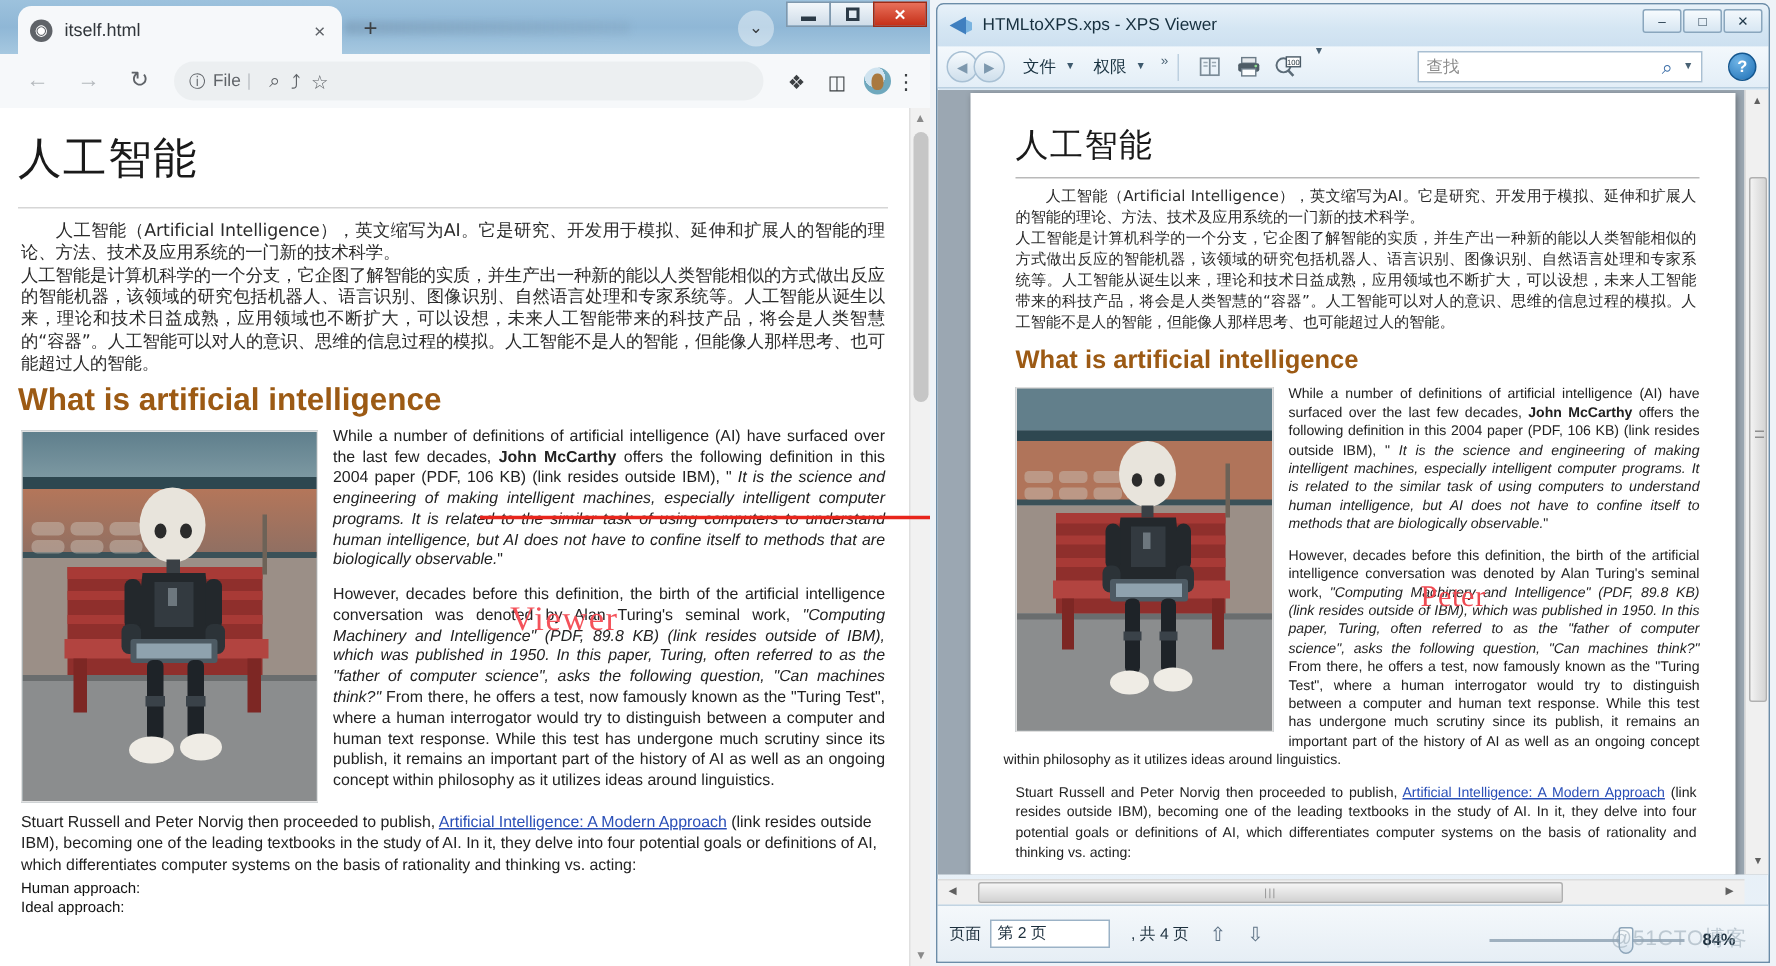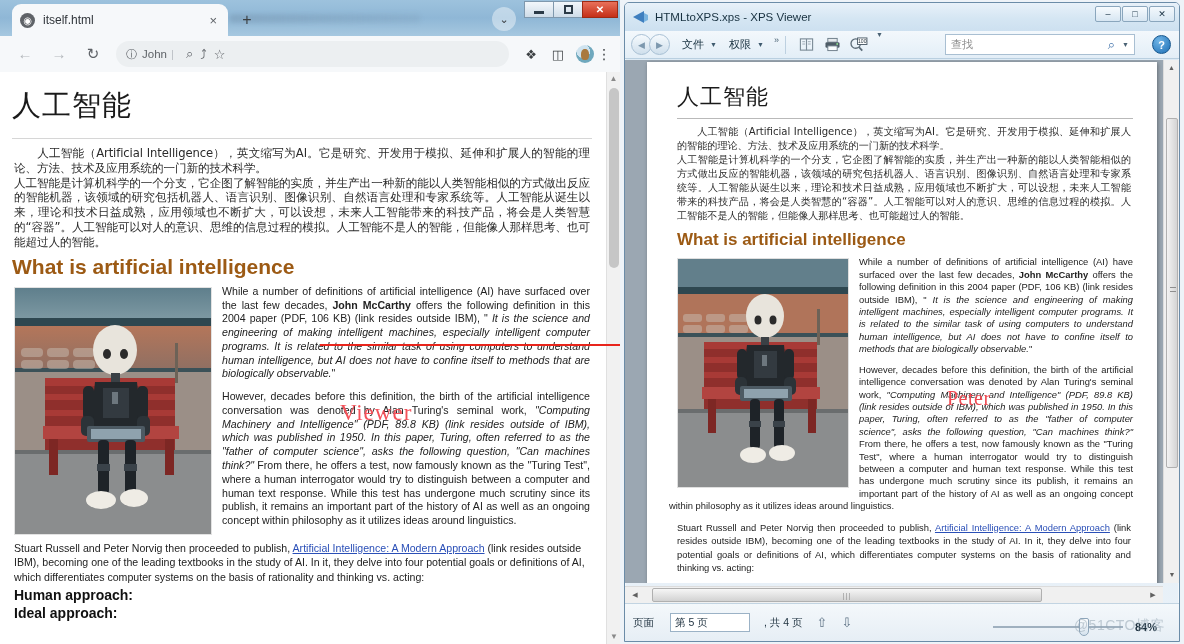--- a/index.html
+++ b/index.html
@@ -113,21 +113,21 @@
     background:#7a8b91;
   }
   .en-p{ font-size:10.6px; line-height:1.30; color:#222; text-align:justify;
     font-family:"Liberation Sans", sans-serif; margin-bottom:9px; }
   .en-p b{ font-weight:bold; }
   .en-p i{ font-style:italic; }
 
   .bottom-p{ clear:both; font-size:10.6px; line-height:1.38; color:#222;
     margin:4px 4px 0 4px; text-align:left; }
   .bottom-p a{ color:#2a4fb7; text-decoration:underline; }
-  .lbl-bold{ font-weight:bold; font-size:14px; color:#111; margin:2px 4px;}
+  .lbl-bold{ font-weight:normal; font-size:10px; color:#111; margin:2px 4px;}
   ul.approach{ margin:1px 0 1px 26px; }
   ul.approach li{ font-size:10.6px; line-height:1.5; color:#222; }
 
   
   #before-label{
     position:absolute; left:340px; top:328px;
     font-family:"Liberation Serif", serif; font-size:23px; color:#f4525a;
     letter-spacing:1px;
   }
 
@@ -237,21 +237,21 @@
     background:linear-gradient(180deg,#f6f6f6,#d2d2d2); border:1px solid #b0b0b0; border-radius:2px;
     display:flex;align-items:center;justify-content:center; color:#8e8e8e; font-size:7px; letter-spacing:1px;}
   .ha{ position:absolute; top:1px; width:16px; height:14px; text-align:center;
     font-size:7px; color:#606060; line-height:14px; }
 
   #xps-status{
     position:absolute; left:0; right:0; bottom:0; height:38px;
     background:linear-gradient(180deg,#f4f8fb,#e6eef5); border-top:1px solid #c2d4e2;
     display:flex; align-items:center; padding-left:8px; position:absolute;
   }
-  .st-lbl{ font-size:10.5px; color:#1c2f3d; margin-right:16px; }
+  .st-lbl{ font-size:10.5px; color:#1c2f3d; margin-right:6px; }
   #page-num-input{ width:80px; height:19px; background:#fff; border:1px solid #9bb2c6;
     font-size:10.5px; color:#1c2f3d; padding:0 4px; line-height:17px; }
   .st-total{ font-size:10.5px; color:#1c2f3d; margin-left:14px; }
   .st-arrow{ font-size:13px; color:#5f7386; margin-left:14px; }
   #zoom-area{ position:absolute; right:10px; bottom:8px; display:flex; align-items:center; }
   #zoom-track{ width:130px; height:2px; background:#9fb0bf; position:relative; }
   #zoom-thumb{ position:absolute; left:86px; top:-8px; width:10px; height:18px;
     background:linear-gradient(180deg,#fbfdfe,#d6e3ee); border:1px solid #8ea6ba; border-radius:2px 2px 5px 5px; }
   #zoom-pct{ font-size:11px; font-weight:bold; color:#1c2f3d; margin-left:12px; width:34px; }
   #watermark{ position:absolute; right:14px; bottom:6px; font-size:14px;
@@ -285,21 +285,21 @@
     </div>
   </div>
 
   <div id="chrome-toolbar">
     <div class="nav-btn first disabled">←</div>
     <div class="nav-btn disabled">→</div>
     <div class="nav-btn">↻</div>
 
     <div id="omnibox">
       <span class="omni-info">ⓘ</span>
-      <span class="omni-file">John</span>
+      <span class="omni-file">File</span>
       <span class="omni-sep">|</span>
       <span class="omni-icon">⌕</span>
       <span class="omni-icon">⤴</span>
       <span class="omni-icon">☆</span>
     </div>
 
     <div class="tb-icon">❖</div>
     <div class="tb-icon">◫</div>
     <div id="avatar"></div>
     <div id="menu-dots">⋮</div>
@@ -570,21 +570,21 @@
     </div>
 
     <div id="xps-hscroll">
       <div class="ha" style="left:2px;">◀</div>
       <div id="xps-hthumb">|||</div>
       <div class="ha" style="right:2px;">▶</div>
     </div>
 
     <div id="xps-status">
       <span class="st-lbl">页面</span>
-      <span id="page-num-input">第 5 页</span>
+      <span id="page-num-input">第 2 页</span>
       <span class="st-total">, 共 4 页</span>
       <span class="st-arrow">⇧</span>
       <span class="st-arrow">⇩</span>
 
       <div id="zoom-area">
         <div id="zoom-track">
           <div id="zoom-thumb"></div>
         </div>
         <span id="zoom-pct">84%</span>
       </div>

